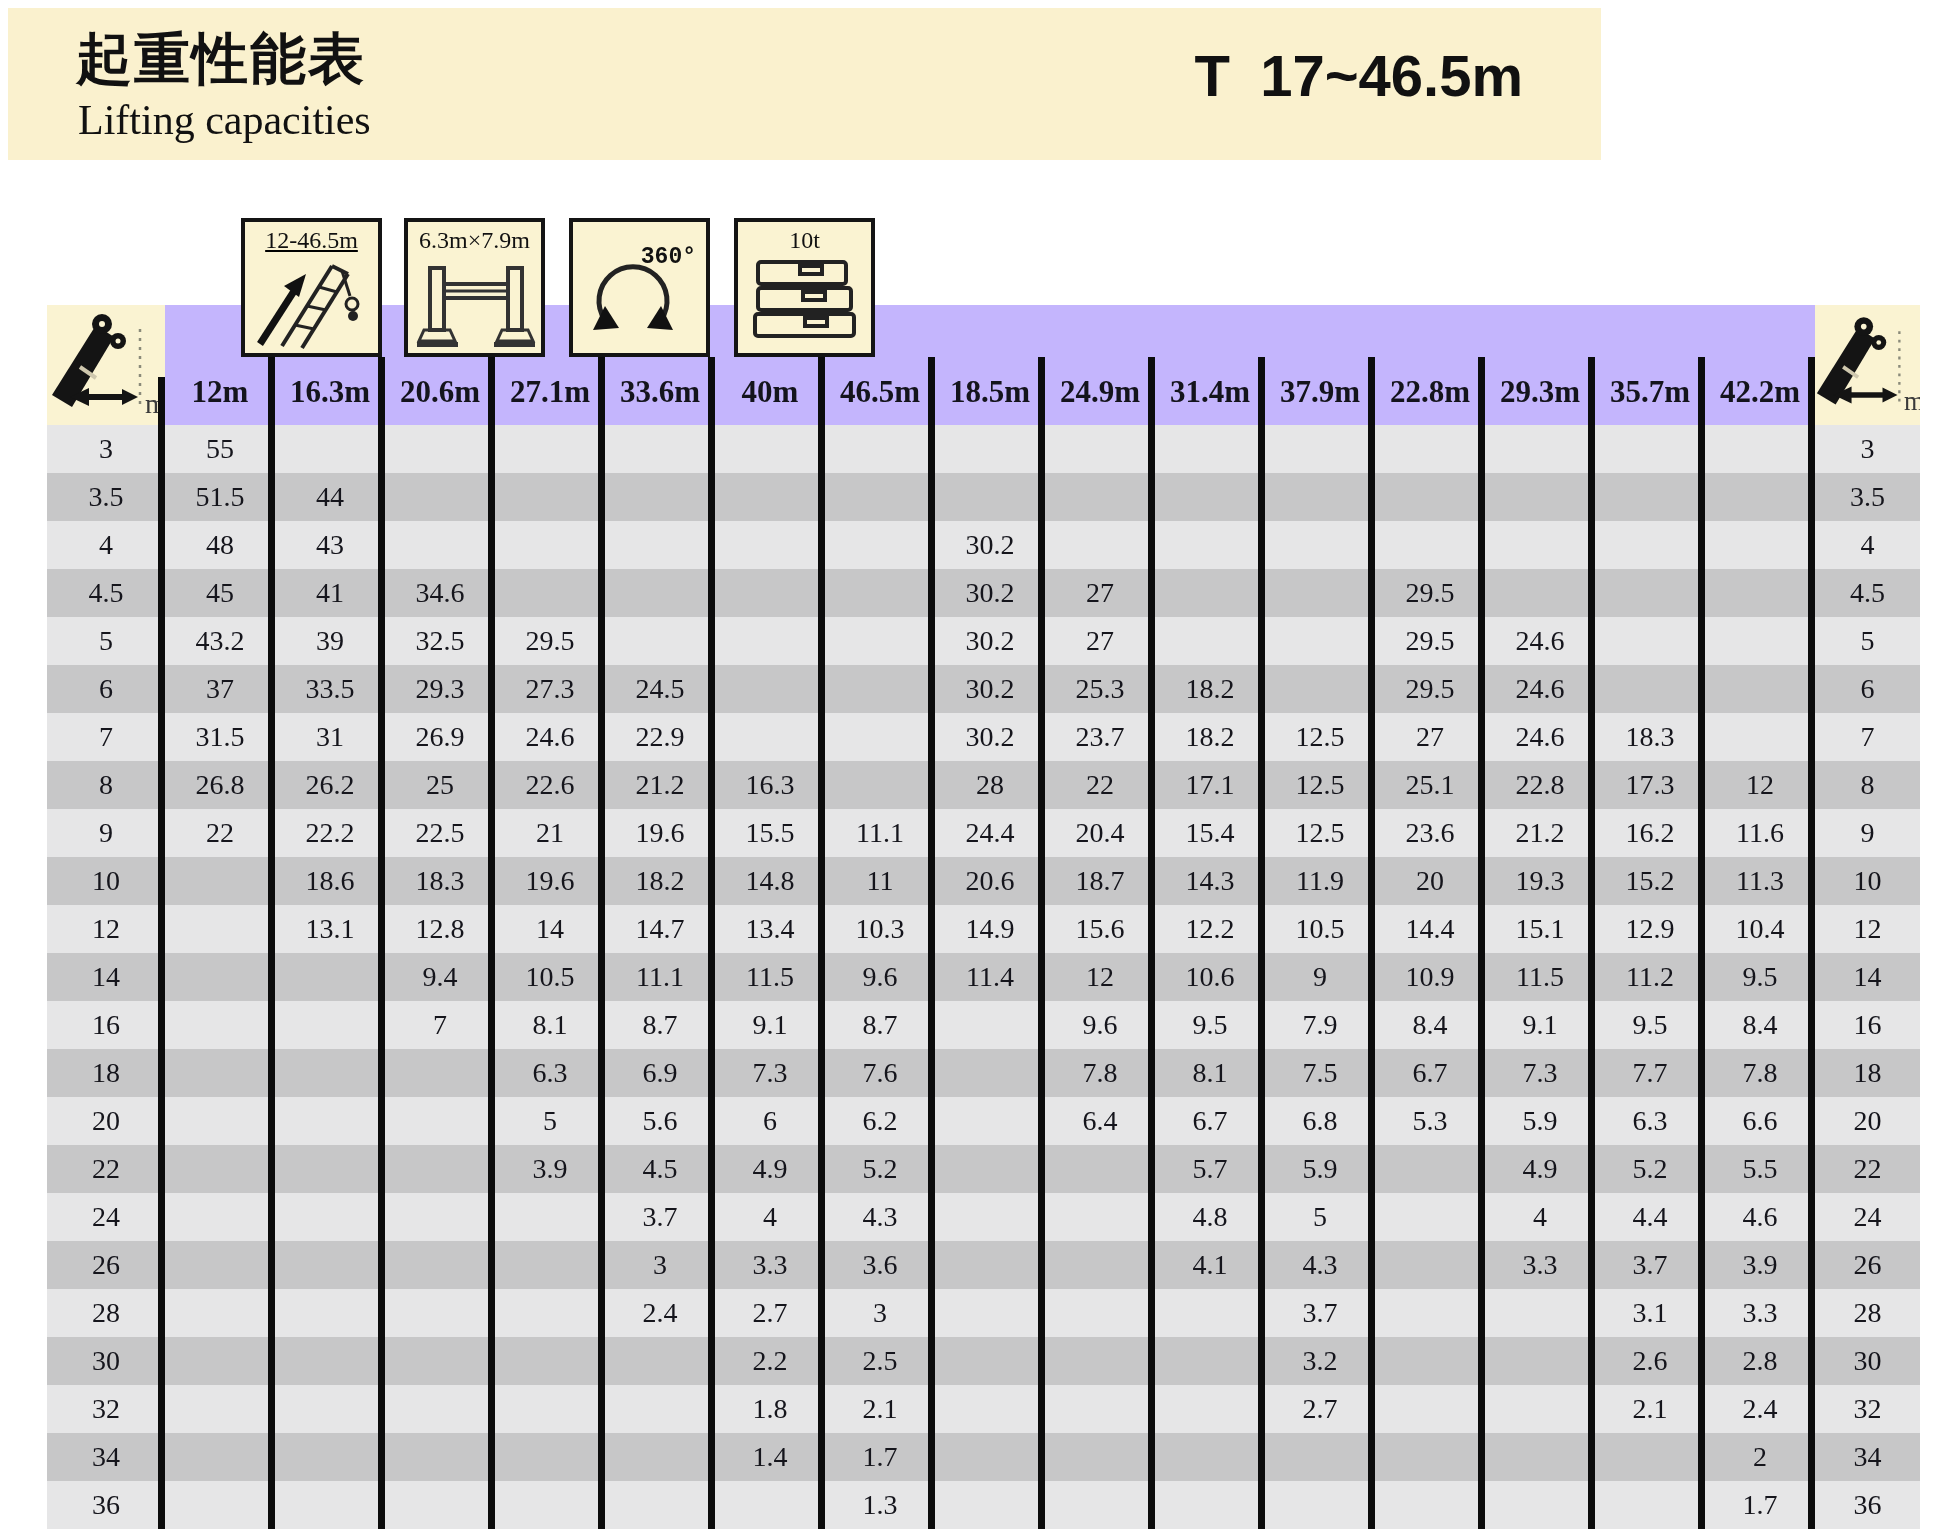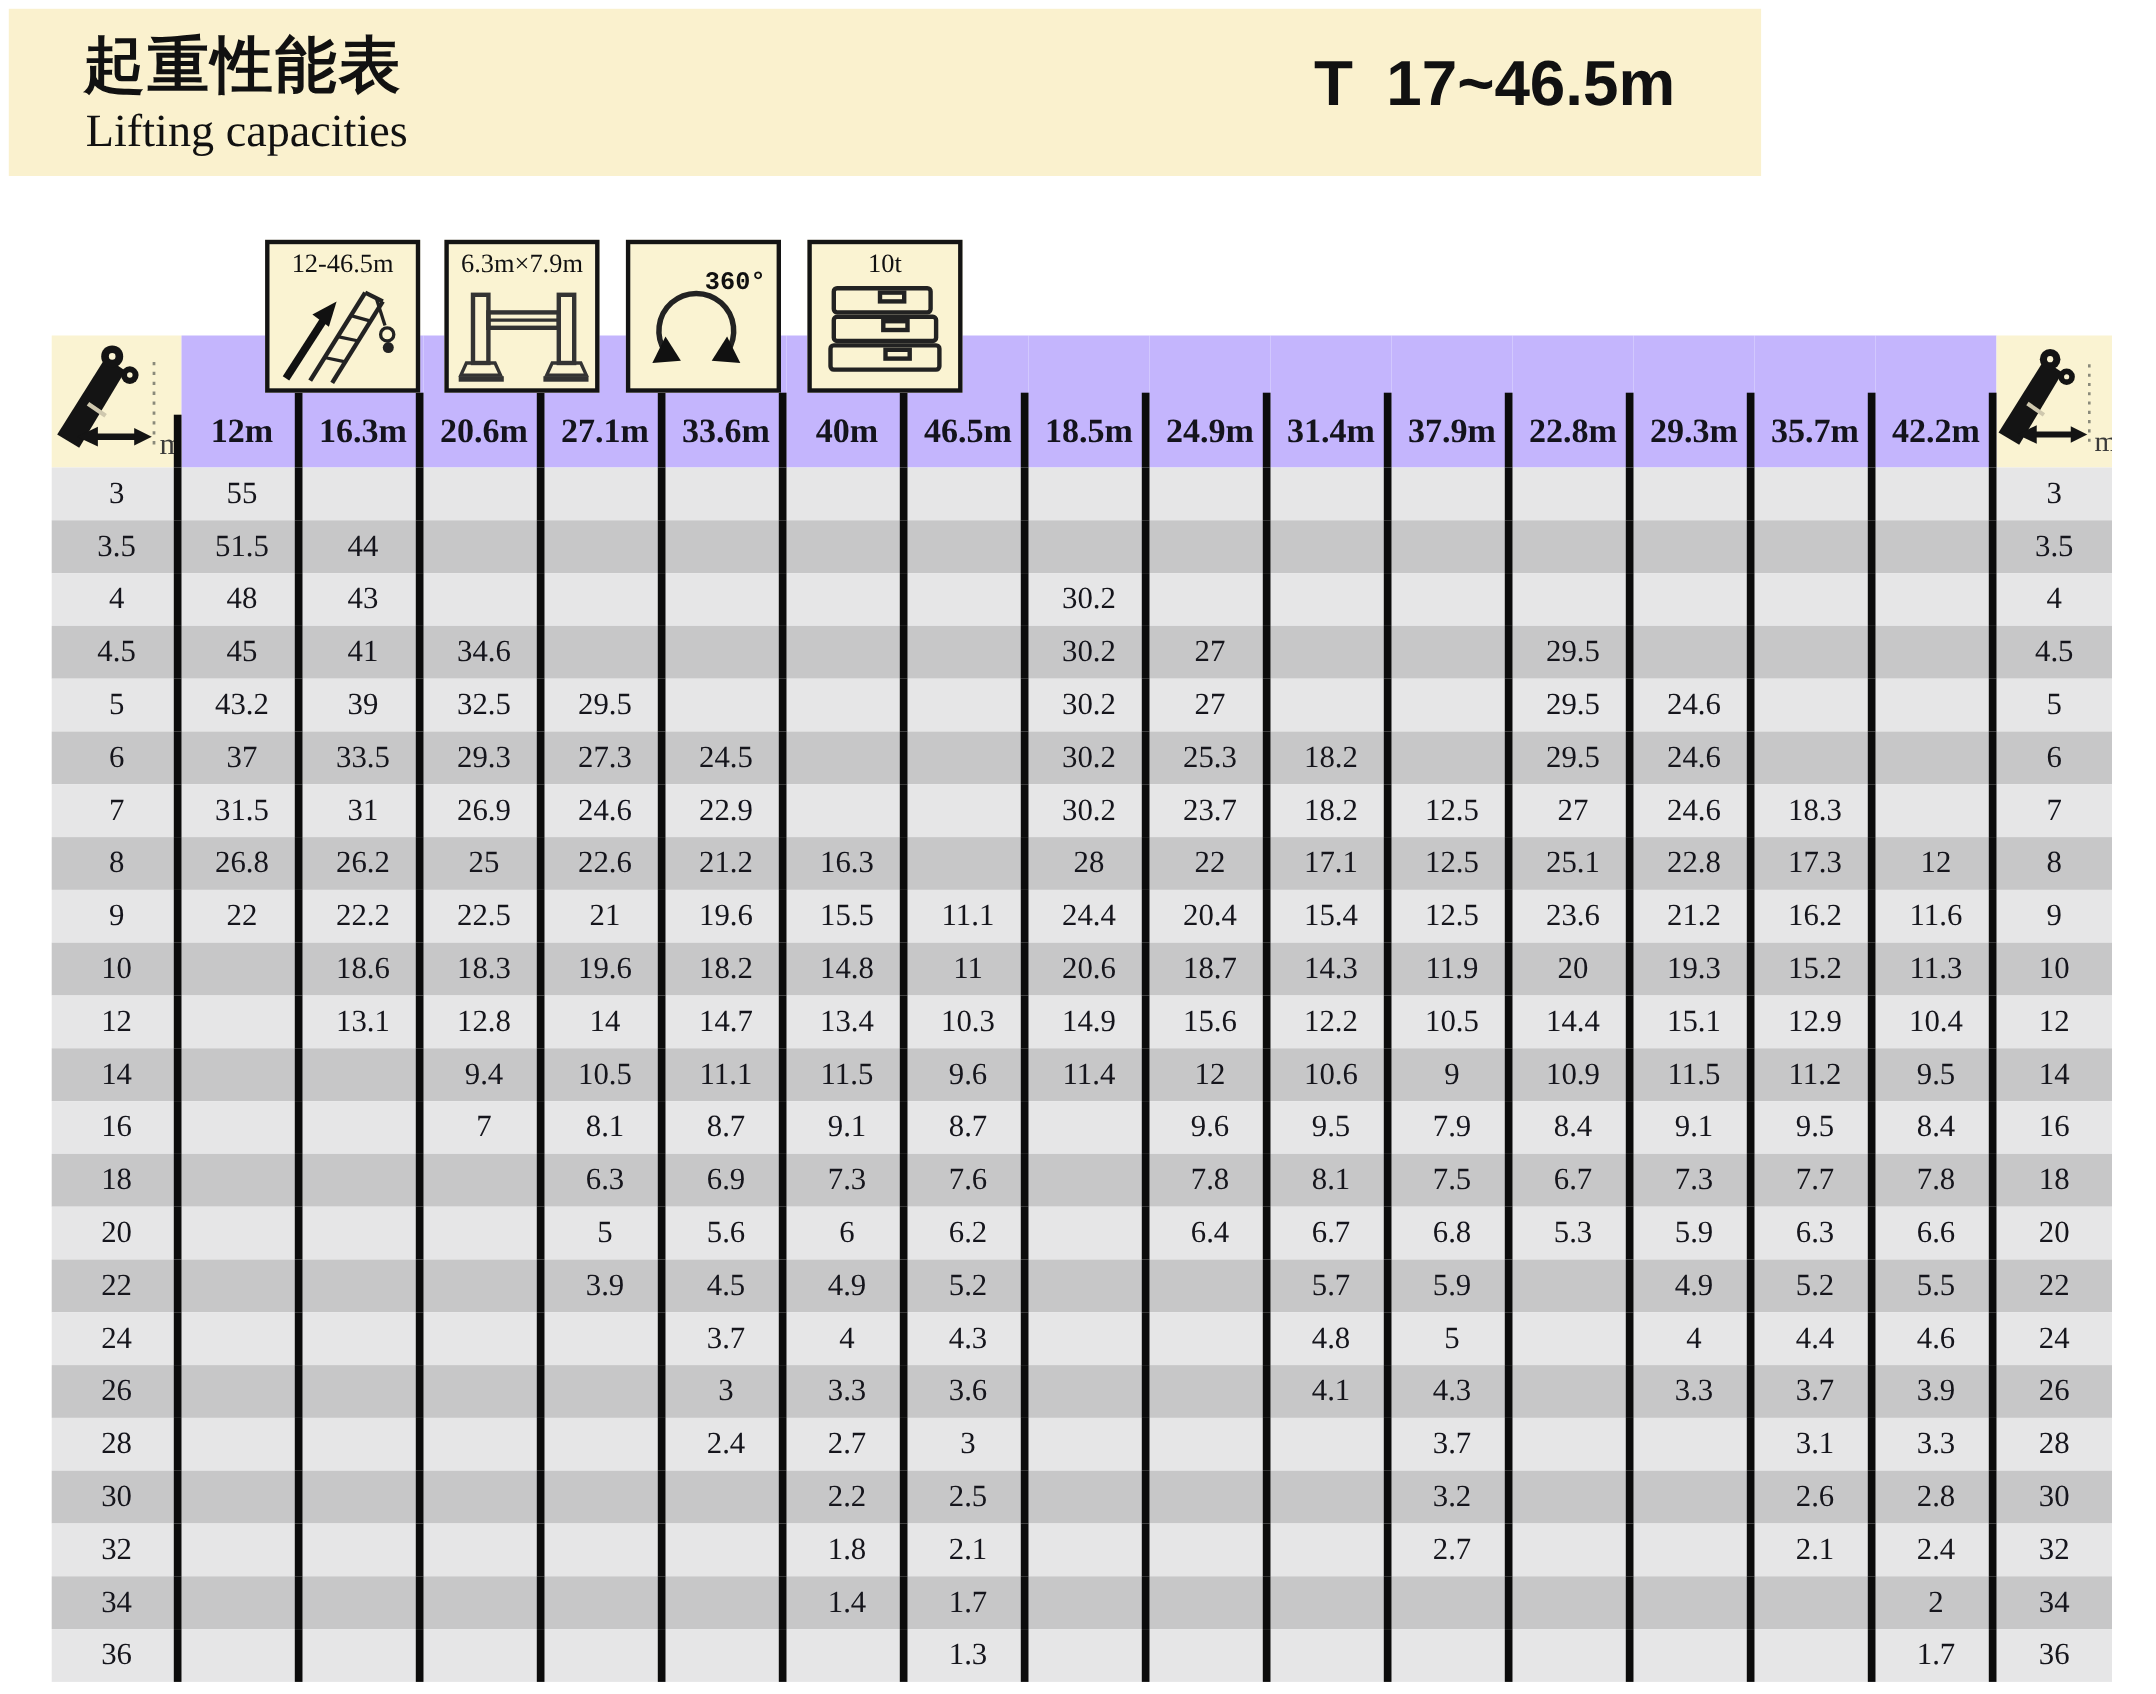--- a/index.html
+++ b/index.html
@@ -15,21 +15,21 @@
                font-weight:normal; font-size:42px; color:#111; }
   .title-range { position:absolute; right:78px; top:34px; font-family:"Liberation Sans", sans-serif;
                font-weight:bold; font-size:58px; color:#111; word-spacing:14px; }
 
   
   .icon-box { position:absolute; top:218px; width:141px; height:139px; background:#FAF3D2;
               border:4px solid #141414; z-index:5; }
   .icon-label { text-align:center; font-size:24px; color:#111; margin-top:5px;
                 font-family:"Liberation Serif", serif; white-space:nowrap; }
   .icon-box svg { display:block; margin:0 auto; }
-  #icon-boom      { left:241px; }
+  #icon-boom      { left:241px;text-decoration:underline; }
   #icon-outrigger { left:404px; }
   #icon-slew      { left:569px; }
   #icon-cw        { left:734px; }
   #icon-slew .icon-label { position:absolute; top:22px; right:10px; margin:0;
        font-family:Liberation Mono, monospace; font-weight:bold; font-size:23px; }
   #icon-slew svg { margin-top:24px; margin-left:4px; }
 
   
   .grid { position:absolute; left:47px; top:305px;
           display:grid;

